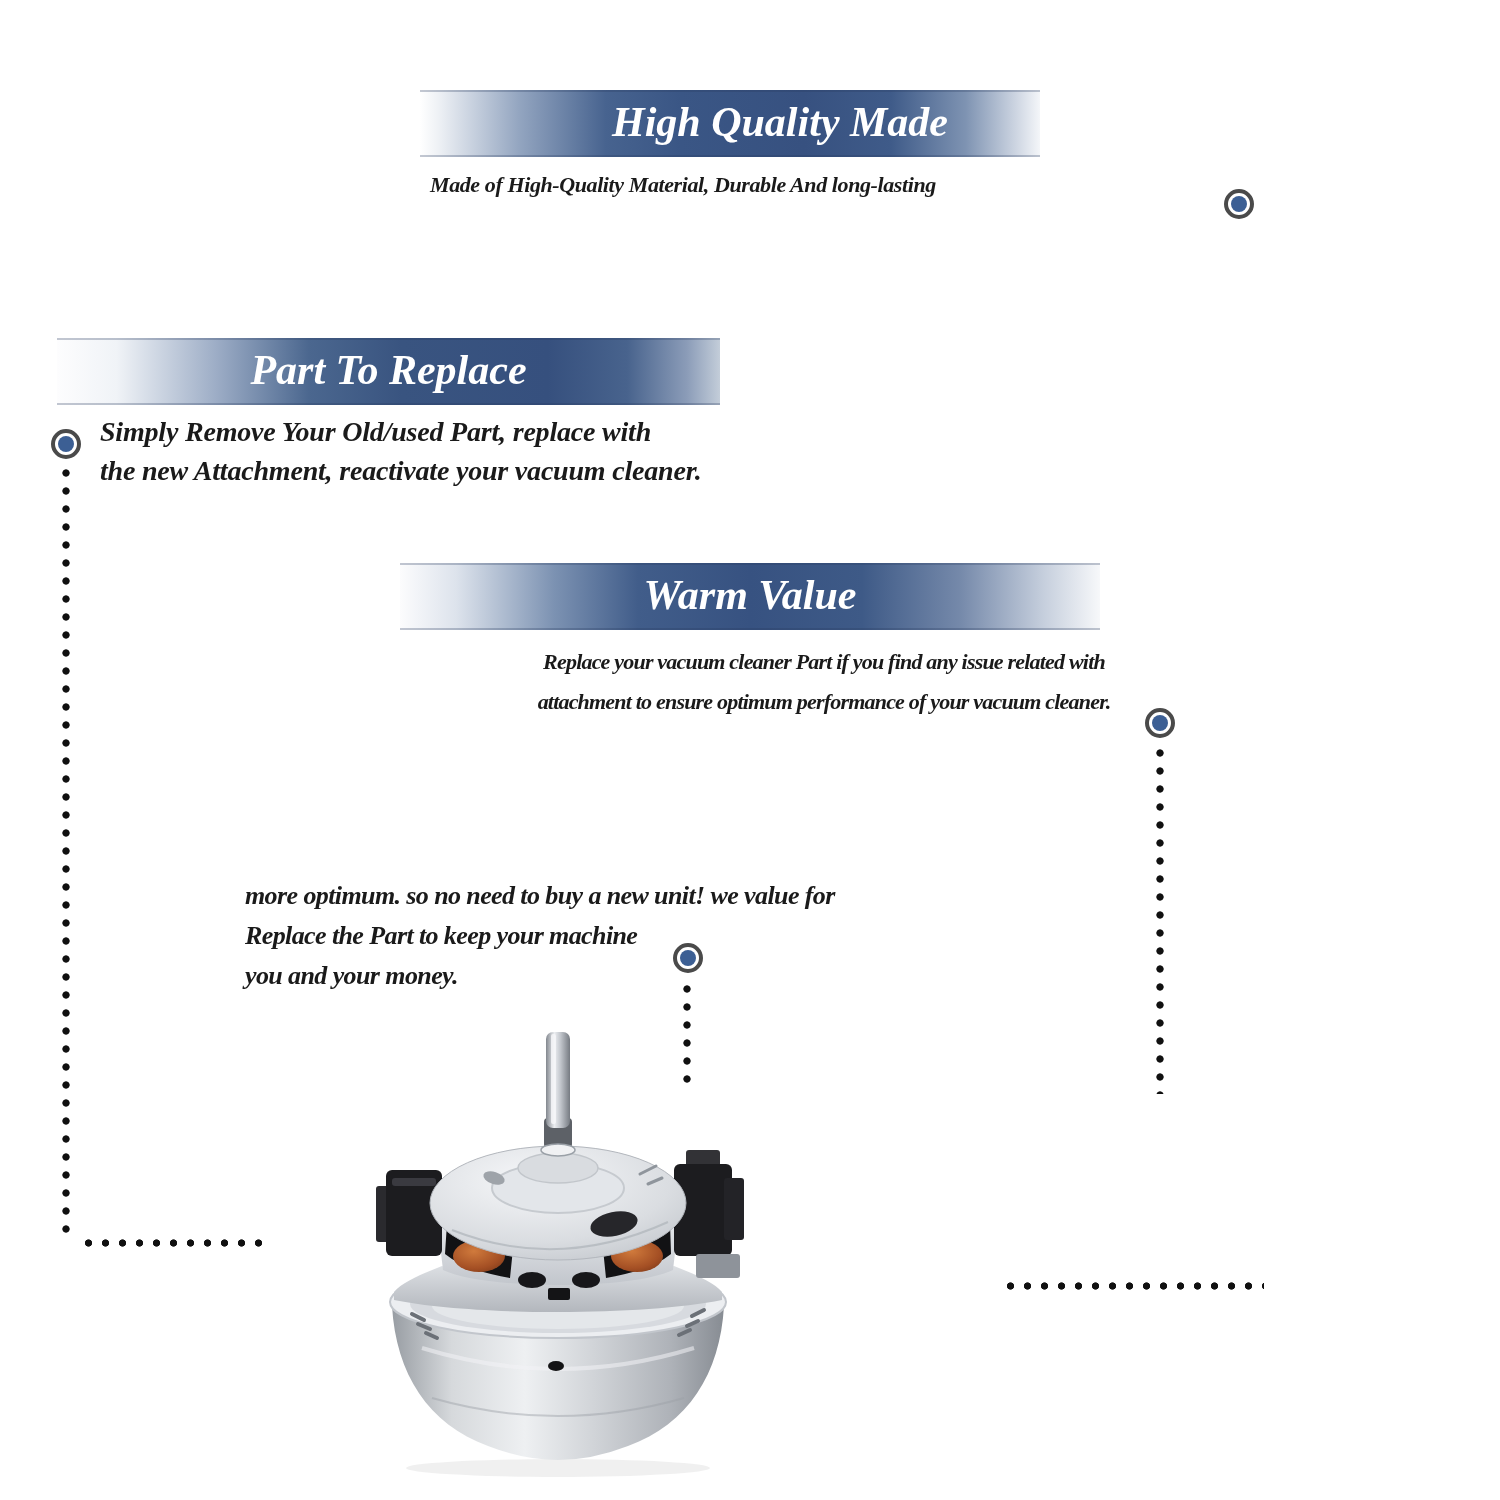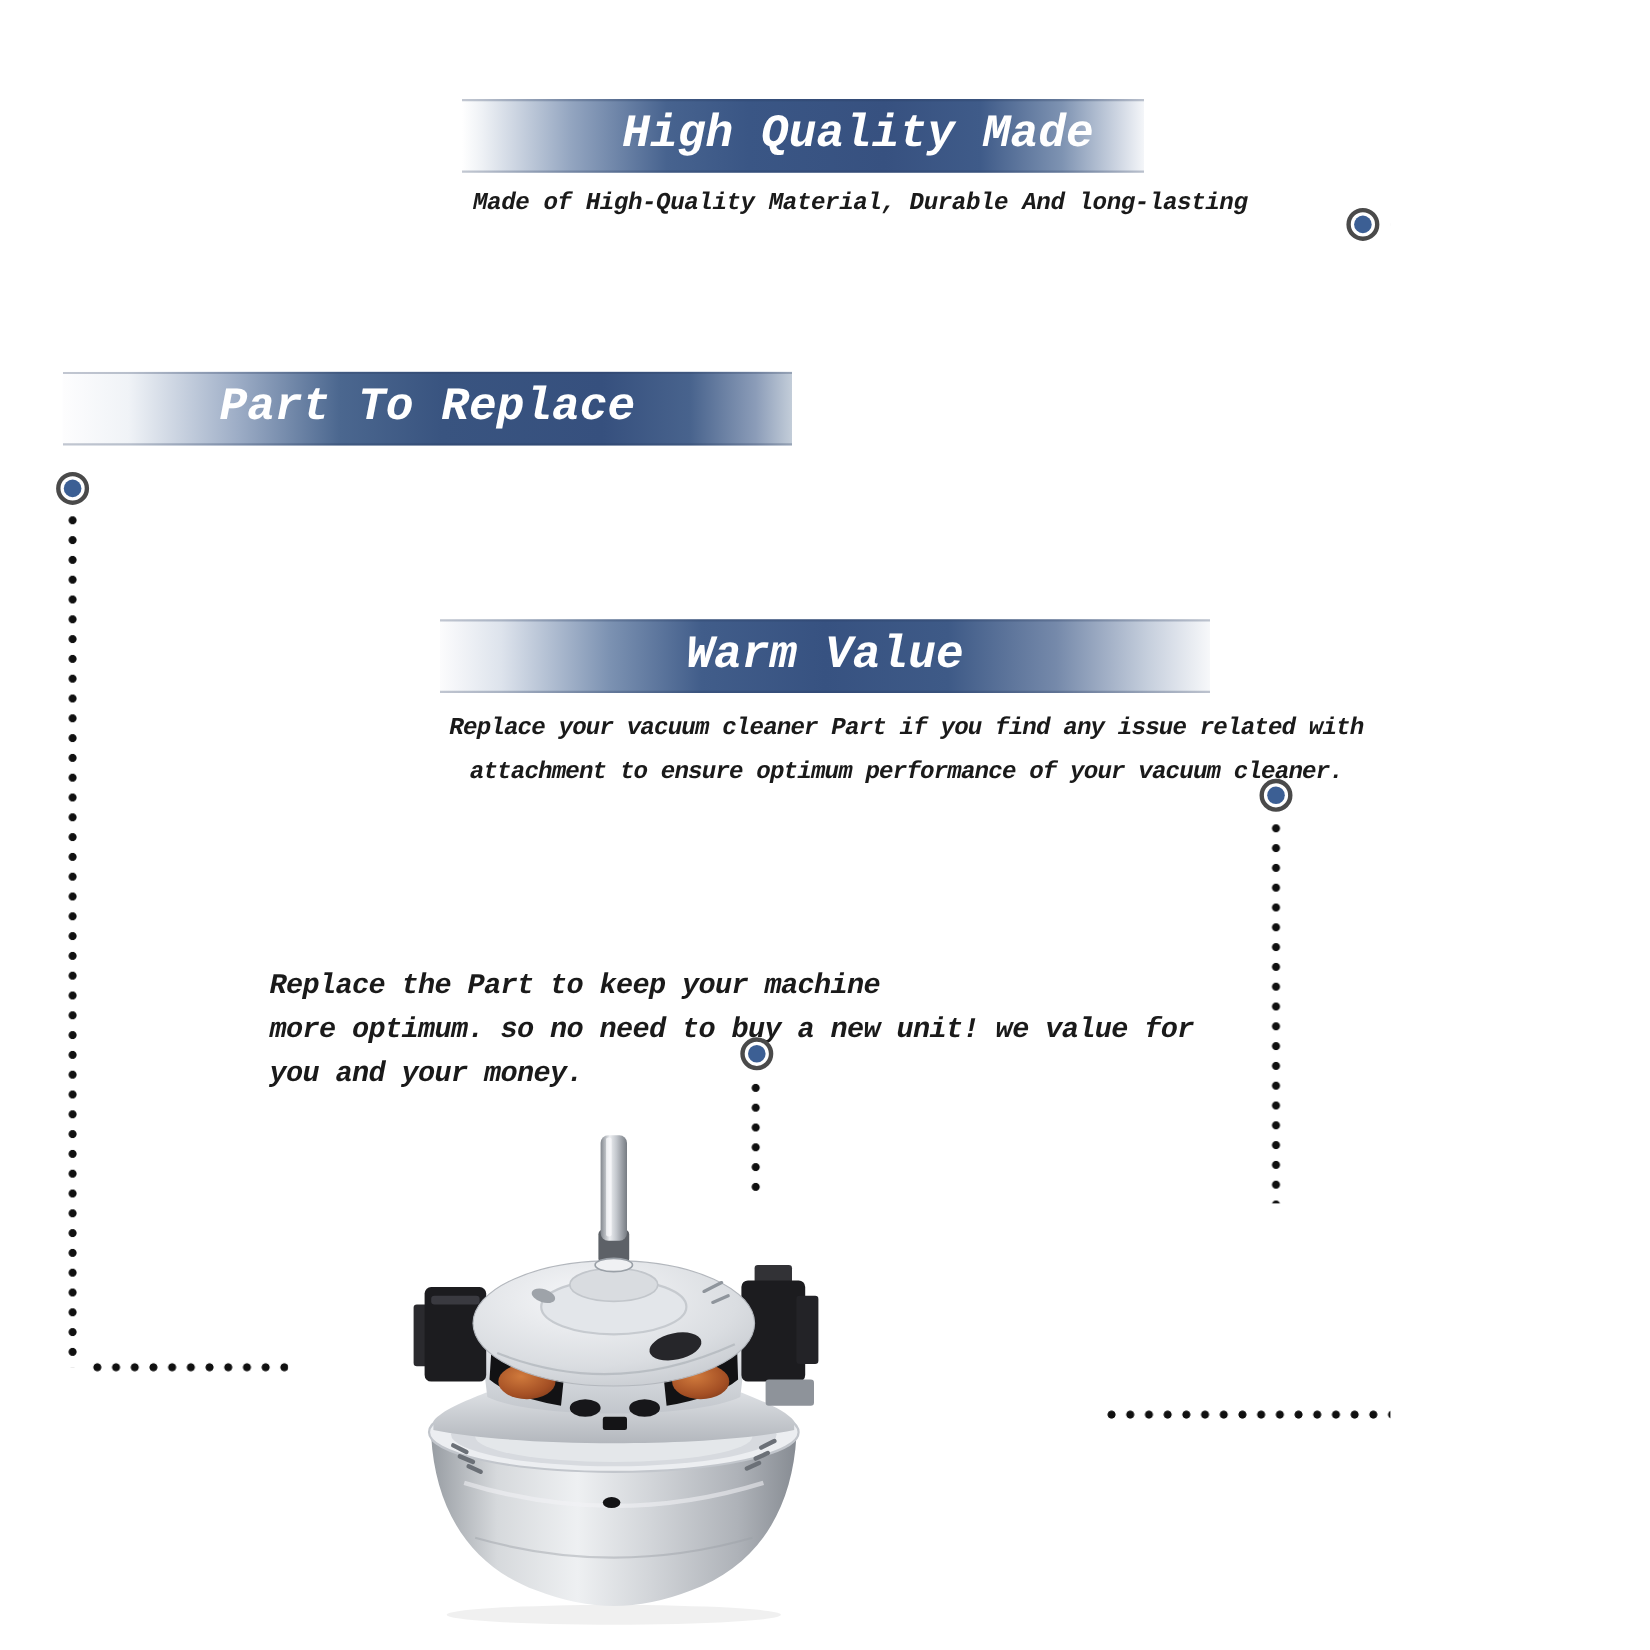--- a/index.html
+++ b/index.html
@@ -1,18 +1,18 @@
 <!DOCTYPE html>
 <html><head>
 <meta charset="utf-8">
 <style>
   html,body{margin:0;padding:0;background:#ffffff;}
   #canvas{
     position:relative;width:1264px;height:1500px;background:#ffffff;overflow:hidden;
-    font-family:Liberation Mono, monospace;
+    font-family:Liberation Serif, serif;
   }
   
   .banner{
     position:absolute;height:67px;box-sizing:border-box;
     color:#ffffff;font-style:italic;font-weight:700;font-size:42px;line-height:64px;
     text-align:center;white-space:nowrap;
     box-shadow:inset 0 2px 0 rgba(38,58,94,.28), inset 0 -2px 0 rgba(38,58,94,.28);
   }
   #banner-1{left:420px;top:90px;width:620px;padding-left:100px;
     background:linear-gradient(90deg,rgba(255,255,255,0) 0%,#eef1f5 3%,#93a5c0 16%,#47638f 30%,#3a5685 42%,#375180 62%,#3f5b89 76%,#7e93b2 88%,#ccd4e1 96%,#f4f6f9 100%);}
@@ -57,32 +57,36 @@
   <div class="banner" id="banner-1">
     <span>High Quality Made</span>
   </div>
   <div class="para" id="para-1">
     <div>Made of High-Quality Material, Durable And long-lasting</div>
   </div>
 
   <div class="banner" id="banner-2">
     <span>Part To Replace</span>
   </div>
+  <div class="para" id="para-2">
+    <div>Simply Remove Your Old/used Part, replace with</div>
+    <div>the new Attachment, reactivate your vacuum cleaner.</div>
+  </div>
 
   <div class="banner" id="banner-3">
     <span>Warm Value</span>
   </div>
   <div class="para" id="para-3">
     <div>Replace your vacuum cleaner Part if you find any issue related with</div>
     <div>attachment to ensure optimum performance of your vacuum cleaner.</div>
   </div>
 
   <div class="para" id="para-4">
+    <div>more optimum. so no need to buy a new unit! we value for</div>
     <div>Replace the Part to keep your machine</div>
-    <div>more optimum. so no need to buy a new unit! we value for</div>
     <div>you and your money.</div>
   </div>
 
   <div class="marker" id="marker-1"></div>
   <div class="marker" id="marker-2"></div>
   <div class="marker" id="marker-3"></div>
   <div class="marker" id="marker-4"></div>
 
   <div class="dots h" id="line-top-h"></div>
   <div class="dots v" id="line-right-v"></div>

